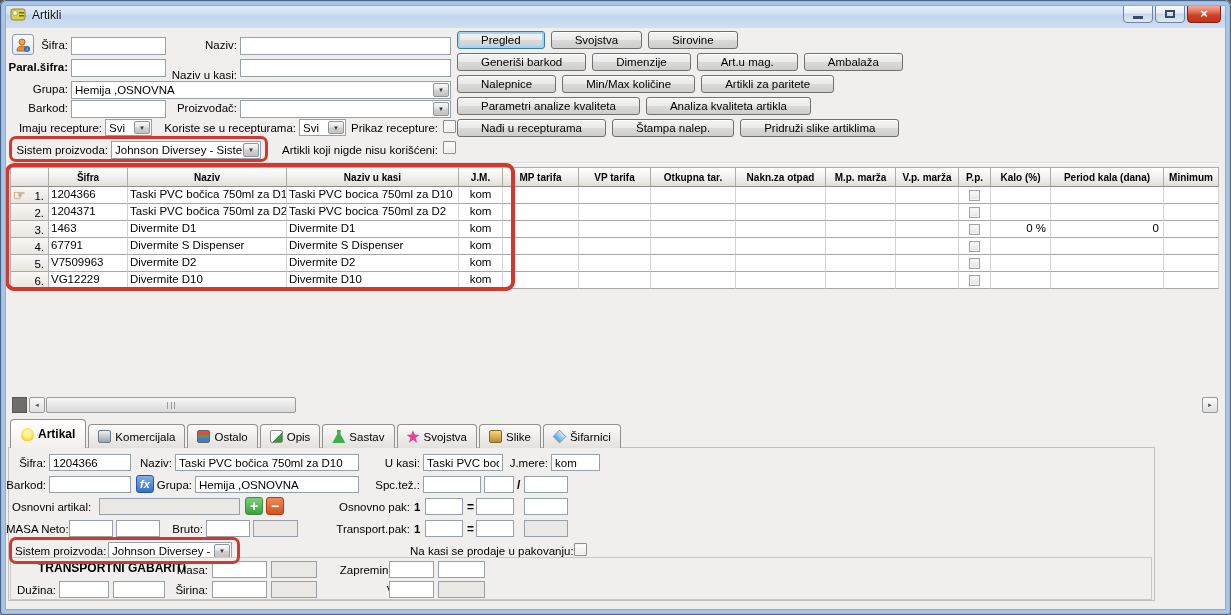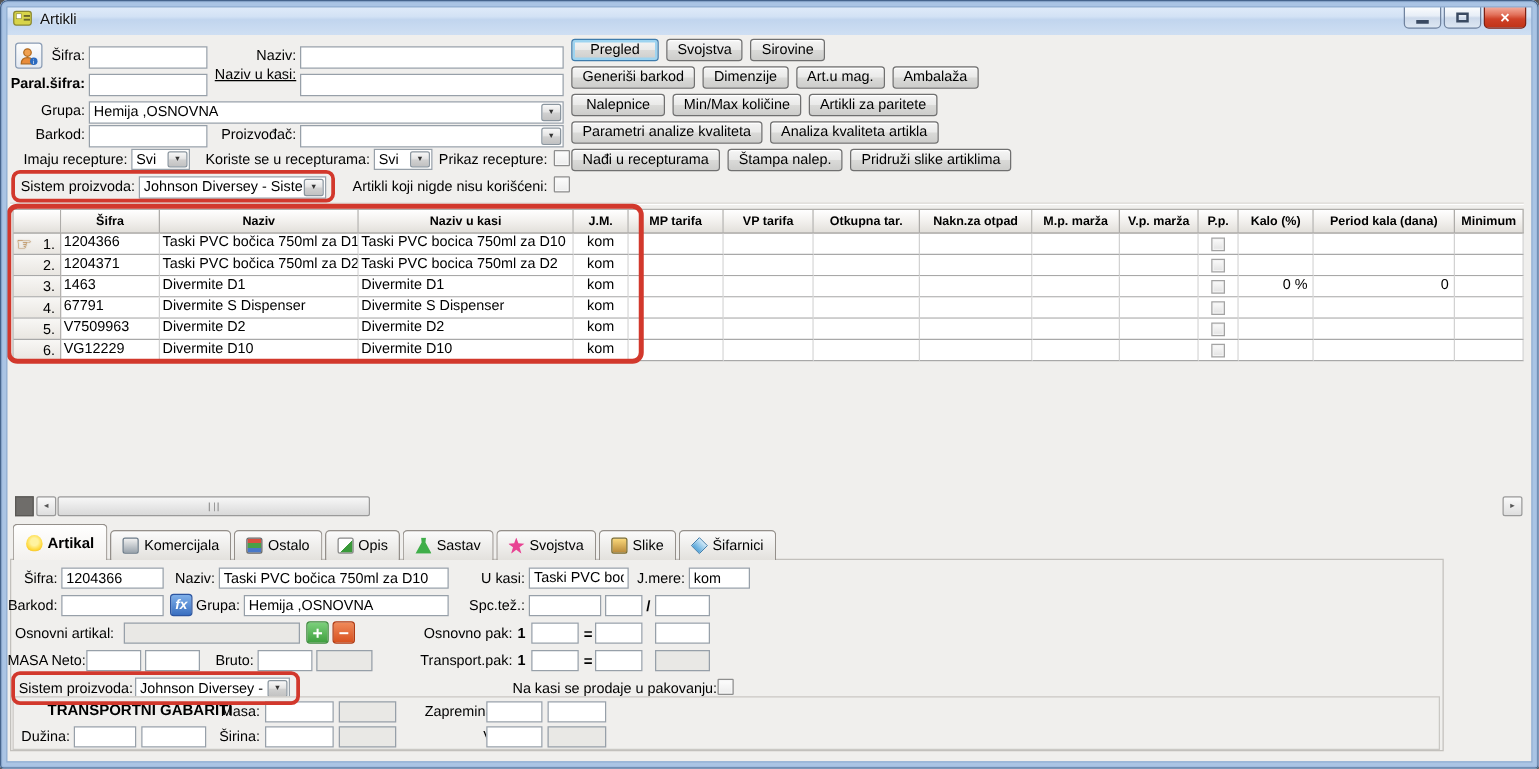--- a/index.html
+++ b/index.html
@@ -25,21 +25,21 @@
   .txt.gray{background:#e9e8e5;}
   .combo{position:absolute;border:1px solid #97a0a9;background:#fff;overflow:hidden;}
   .combo .cval{position:absolute;left:3px;top:2px;right:18px;font-size:11.5px;white-space:nowrap;overflow:hidden;}
   .combo .arrow{position:absolute;top:1px;right:1px;bottom:1px;width:16px;border:1px solid #8a959e;border-radius:2px;
     background:linear-gradient(#f8f8f8,#e4e4e4 45%,#d0d0d0 55%,#c2c2c2);display:flex;align-items:center;justify-content:center;
     font-size:6px;color:#333;line-height:1;}
   .cb{position:absolute;width:13px;height:13px;border:1px solid #8e8e8e;border-radius:1px;
     background:linear-gradient(#fdfdfd,#ececec);box-shadow:inset 0 0 0 1px #f7f7f7;}
   .btn{height:18px;border:1px solid #707070;border-radius:3px;font-size:11.5px;color:#000;
     background:linear-gradient(#f5f5f5,#eaeae9 48%,#dadad8 52%,#cdcdcb);display:flex;align-items:center;justify-content:center;
-    padding:0 8px;white-space:nowrap;box-shadow:inset 0 1px 0 #fff;cursor:default;}
+    padding:0 23px;white-space:nowrap;box-shadow:inset 0 1px 0 #fff;cursor:default;}
   .btn.default{border-color:#3e7cac;box-shadow:inset 0 0 0 2px #9ed4f0;}
   .brow{display:flex;gap:6px;height:22px;align-items:flex-start;}
   .brow.fill .btn{flex:1;}
   .actions{position:absolute;left:457px;top:31px;width:293px;display:flex;flex-direction:column;}
   .iconbtn{position:absolute;border:1px solid #8a9cb5;border-radius:3px;background:linear-gradient(#fdfdfd,#e3e9f2);
     display:flex;align-items:center;justify-content:center;}
   
   .table{position:absolute;left:10px;top:167px;border-left:1px solid #b0aeab;border-top:1px solid #b0aeab;background:#f0efed;}
   .trow{display:grid;grid-template-columns:38px 79px 159px 172px 44px 76px 72px 85px 90px 70px 63px 32px 60px 113px 55px;}
   .th{height:19px;background:linear-gradient(#ffffff,#f1efec 55%,#e2dfda);border-right:1px solid #aeaca9;border-bottom:1px solid #8f8d89;
@@ -130,21 +130,21 @@
         <text x="12" y="14" font-size="5" fill="#fff" text-anchor="middle">i</text>
       </svg>
   </div>
   <span class="lbl" style="left:18px;top:39px;width:50px;" data-name="sifra-filter-label">Šifra:</span>
   <input class="txt" style="left: 71px; top: 37px; width: 95px; height: 18px;" data-name="sifra-filter-input">
   <span class="lbl" style="left:187px;top:39px;width:50px;" data-name="naziv-filter-label">Naziv:</span>
   <input class="txt" style="left: 240px; top: 37px; width: 211px; height: 18px;" data-name="naziv-filter-input">
 
   <span class="lbl" style="left:4px;top:61px;width:64px;font-weight:bold;" data-name="paral-sifra-label">Paral.šifra:</span>
   <input class="txt" style="left: 71px; top: 59px; width: 95px; height: 18px;" data-name="paral-sifra-input">
-  <span class="lbl" style="left:164px;top:54px;width:73px;text-decoration:underline;" data-name="naziv-u-kasi-label">Naziv u kasi:</span>
+  <span class="lbl" style="left:164px;top:69px;width:73px;" data-name="naziv-u-kasi-label">Naziv u kasi:</span>
   <input class="txt" style="left: 240px; top: 59px; width: 211px; height: 18px;" data-name="naziv-u-kasi-input">
 
   <span class="lbl" style="left:18px;top:83px;width:50px;" data-name="grupa-filter-label">Grupa:</span>
   <div class="combo" style="left:71px;top:81px;width:380px;height:18px;" data-name="grupa-combobox">
     <span class="cval">Hemija ,OSNOVNA</span>
     <span class="arrow" data-name="chevron-down-icon">▼</span>
   </div>
 
   <span class="lbl" style="left:18px;top:102px;width:50px;" data-name="barkod-filter-label">Barkod:</span>
   <input class="txt" style="left: 71px; top: 100px; width: 95px; height: 18px;" data-name="barkod-filter-input">

